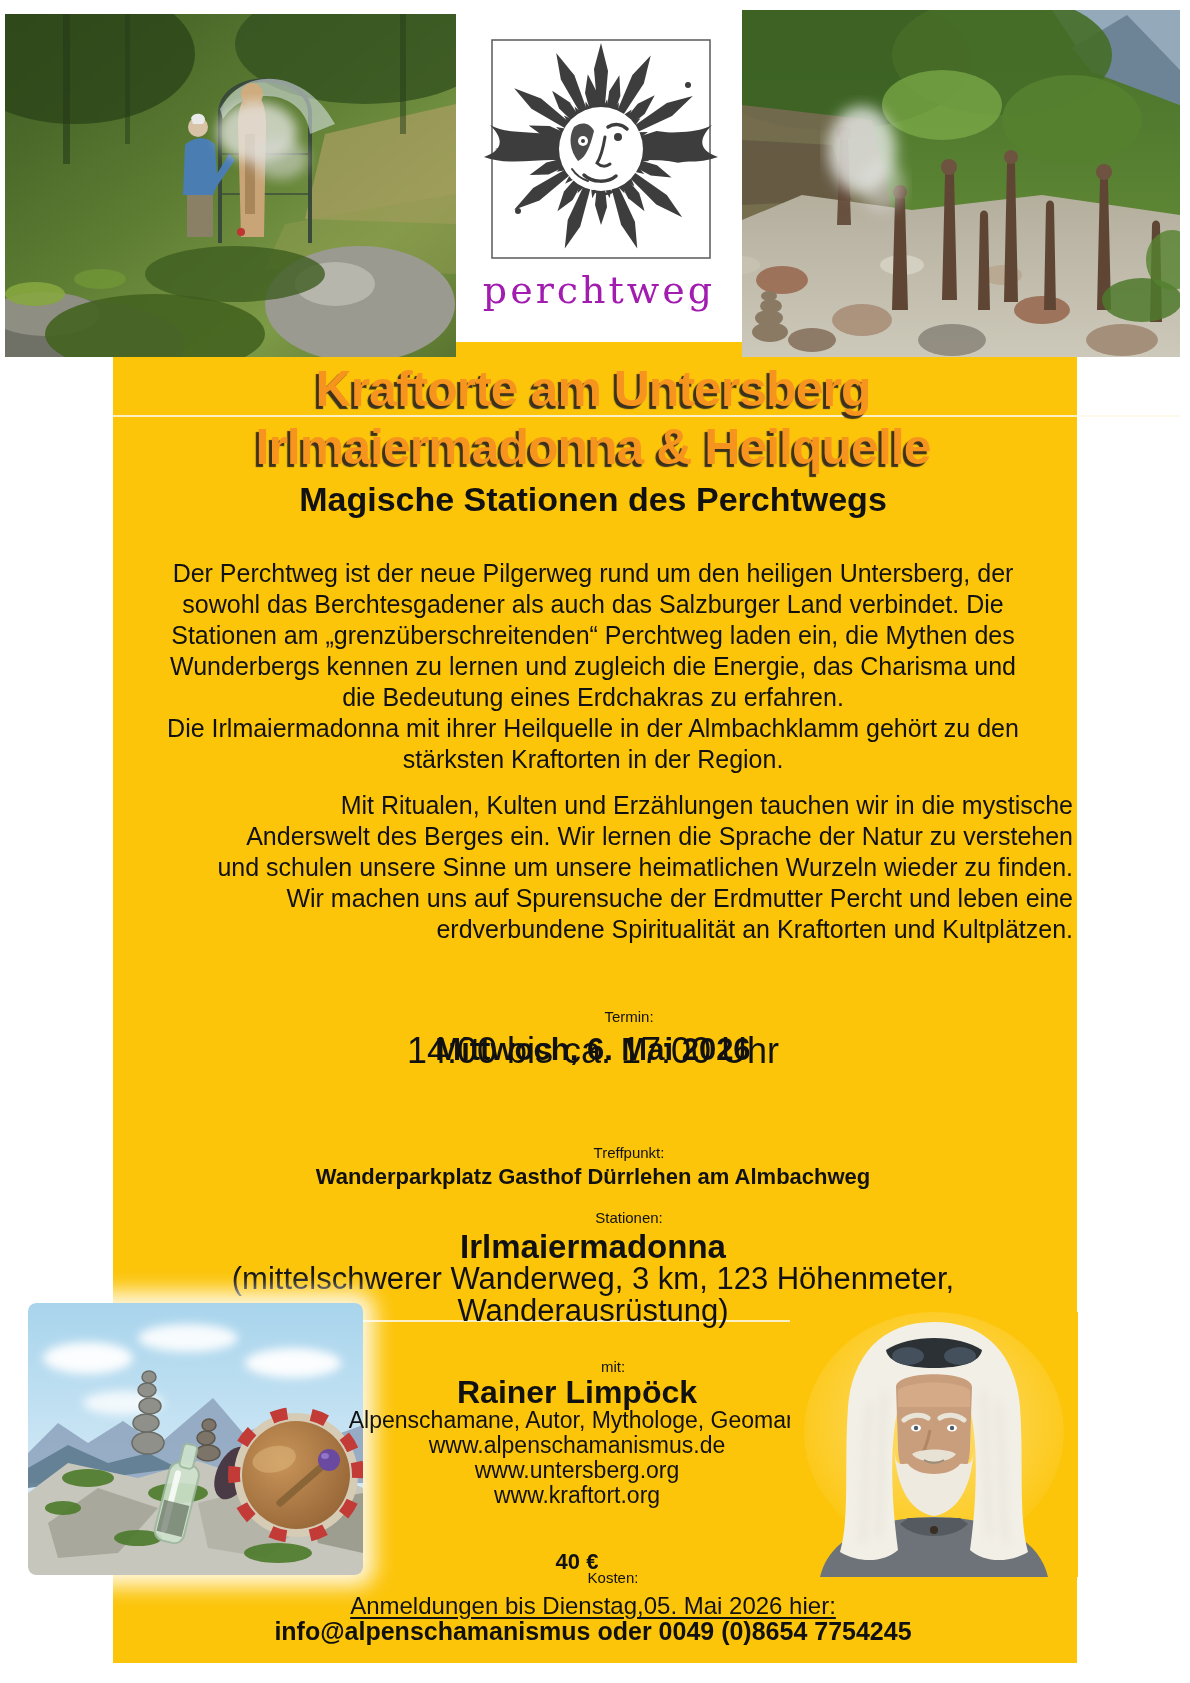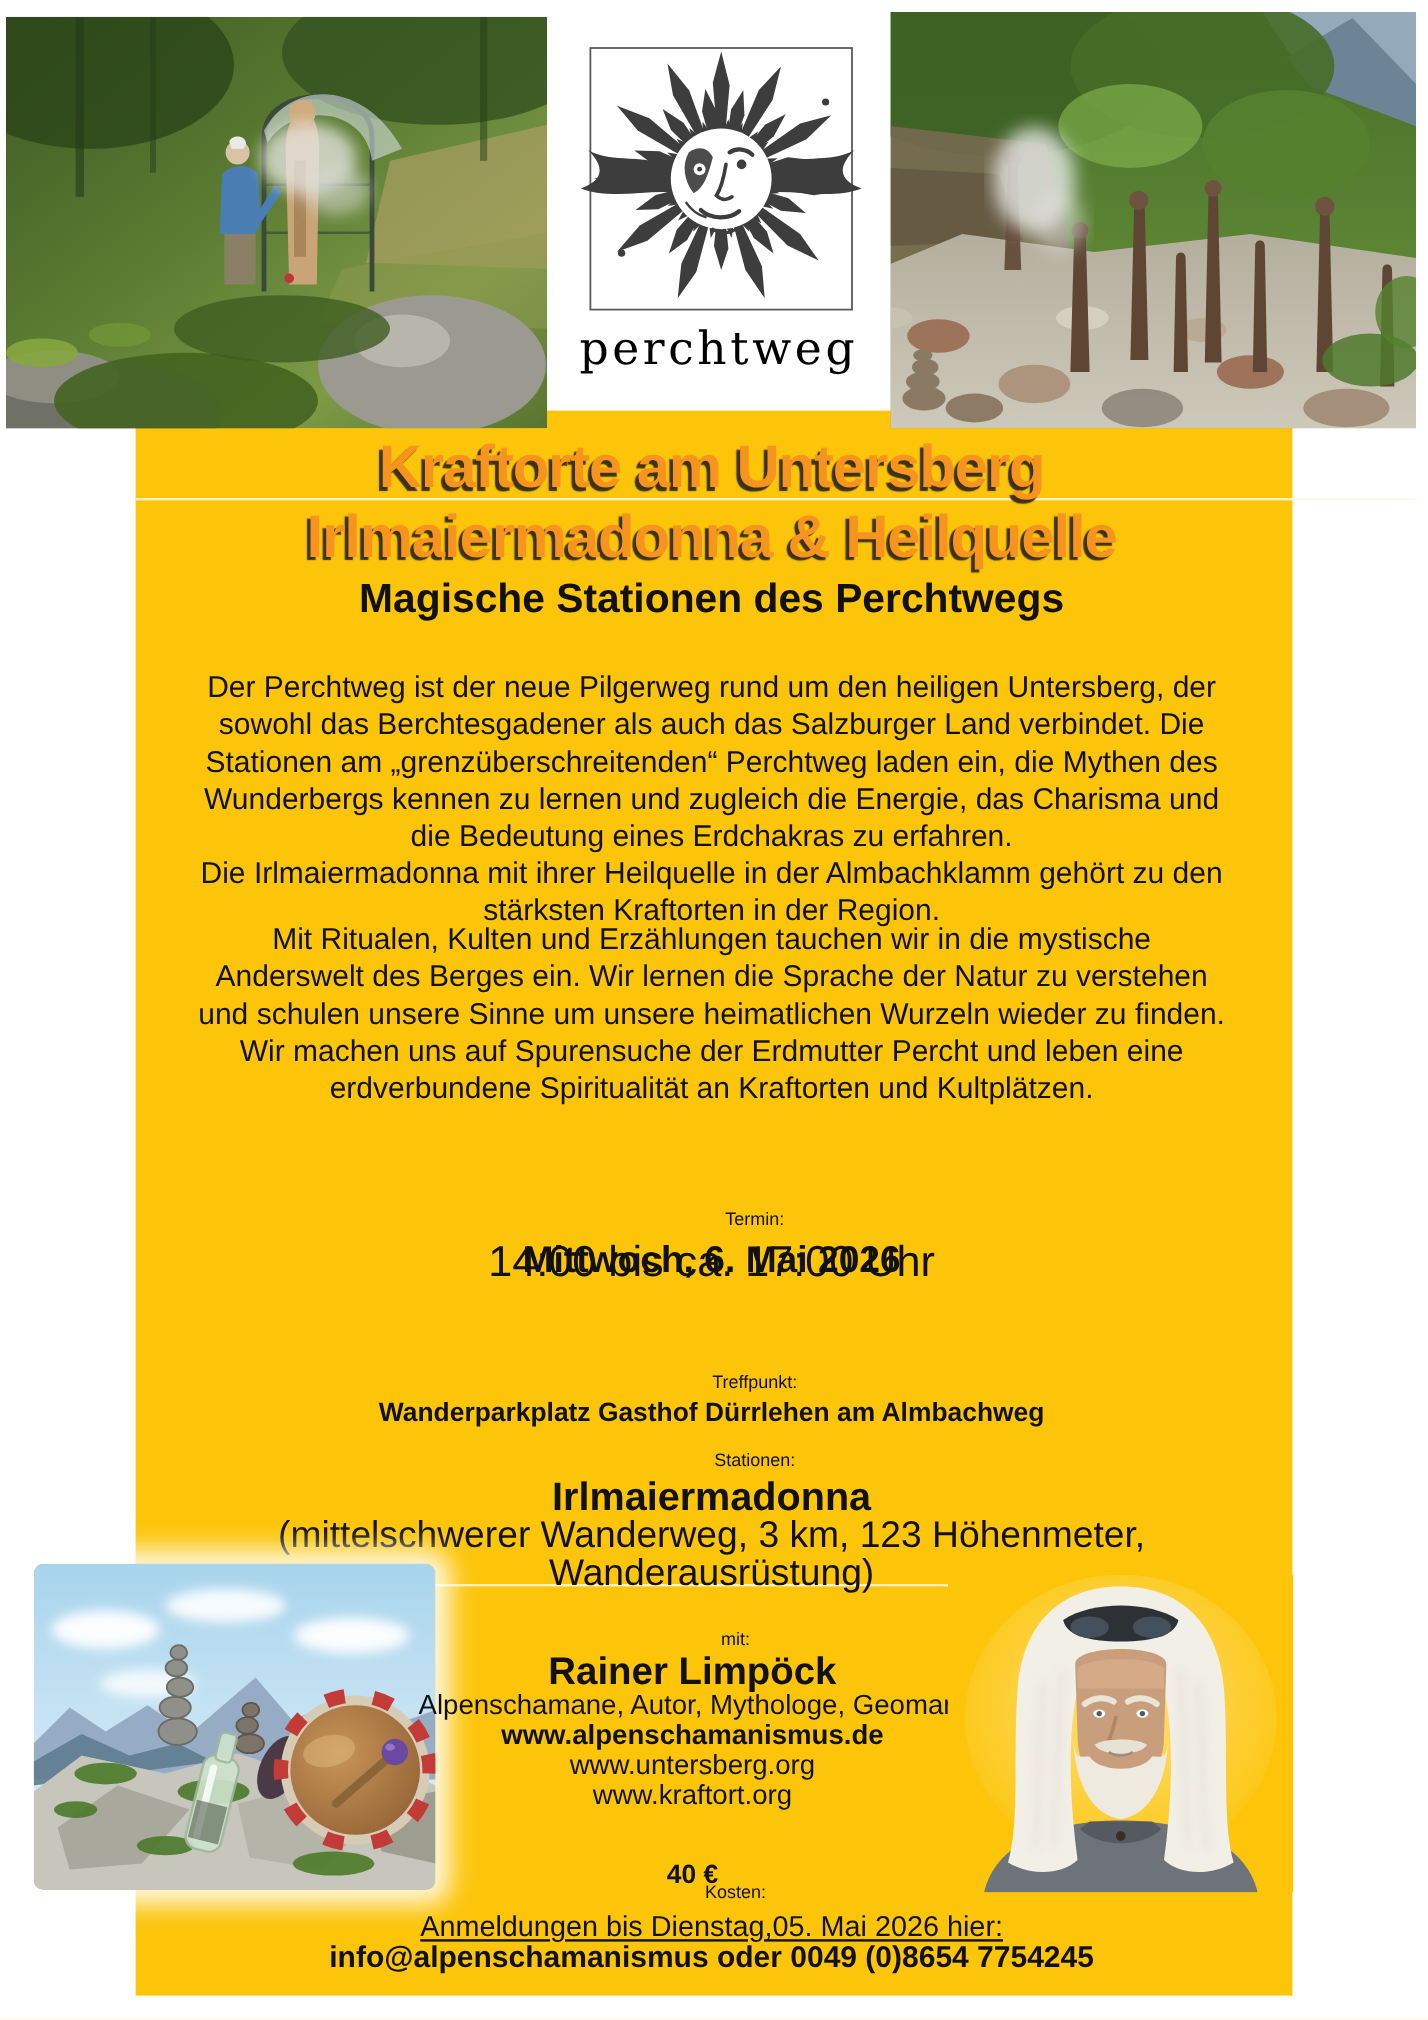--- a/index.html
+++ b/index.html
@@ -13,59 +13,59 @@
   
   .hairline{height:2px;background:rgba(252,248,230,0.85);}
   #hairline1{left:113px;top:415px;width:1067px;}
   #hairline2{left:113px;top:1320px;width:964px;}
 
   
   .photo{overflow:hidden;}
   #photo-top-left{left:5px;top:14px;width:451px;height:343px;}
   #logo-col{left:456px;top:0;width:286px;height:342px;background:#fff;text-align:center;}
   #logo-word{position:absolute;left:0;top:268px;width:286px;text-align:center;
-             font-family:"DejaVu Serif",serif;font-size:38px;letter-spacing:3px;color:#000000;}
+             font-family:"DejaVu Serif",serif;font-size:38px;letter-spacing:3px;color:#a21caf;}
   #photo-top-right{left:742px;top:10px;width:438px;height:347px;}
   #photo-bottom-left{left:28px;top:1303px;width:335px;height:272px;border-radius:8px;
       box-shadow:inset 0 0 30px 22px rgba(255,255,255,0.95), 0 0 20px 12px rgba(255,255,255,0.85);}
   #photo-bottom-left svg{border-radius:8px;}
   #photo-portrait{left:790px;top:1312px;width:288px;height:265px;}
 
   
   .txt{left:113px;width:960px;text-align:center;}
   .guide-txt{left:95px;width:964px;text-align:center;}
   .pre{white-space:pre-line;}
 
   #title1,#title2{font-size:50px;font-weight:700;letter-spacing:-1px;color:#F7941E;
       text-shadow:-3px 3px 1px #3c311d;line-height:58px;}
   #title1{top:360px;}
   #title2{top:418px;}
   #subtitle{top:480px;font-size:34px;font-weight:700;line-height:38px;}
 
   .body-par{font-size:25px;line-height:31px;}
   #para1{top:558px;}
-  #para2{top:768px;}
+  #para2{top:790px;text-align:right;}
 
   .small-label{font-size:15px;line-height:24px;padding-left:36px;}
   #termin-label{top:1005px;}
   #termin-date{top:1031px;font-size:31px;font-weight:700;line-height:37px;}
   #termin-time{top:1032px;font-size:36px;line-height:37px;}
 
   #treffpunkt-label{top:1141px;}
   #treffpunkt-value{top:1164px;font-size:22px;font-weight:700;line-height:25px;}
 
   #stationen-label{top:1206px;}
   #station-name{top:1229px;font-size:33px;font-weight:700;line-height:36px;}
   #station-note{top:1263px;font-size:31px;line-height:32px;}
 
   #mit-label{top:1355px;}
   #guide-name{top:1376px;font-size:32px;font-weight:700;line-height:32px;}
   #guide-role{top:1408px;font-size:23px;line-height:25px;}
   .url{font-size:23px;line-height:25px;}
-  #url1{top:1433px;font-weight:bold;} #url2{top:1458px;} #url3{top:1483px;}
+  #url1{top:1433px;} #url2{top:1458px;} #url3{top:1483px;}
   #kosten-label{top:1526px;margin-top:40px;}
   #kosten-value{top:1550px;font-size:22px;font-weight:700;line-height:24px;}
 
   #anmeldung1{top:1593px;font-size:24px;line-height:26px;text-decoration:underline;text-underline-offset:3px;}
   #anmeldung2{top:1618px;font-size:25px;font-weight:700;line-height:27px;}
 </style>
 </head>
 <body>
 
 <div id="page">

